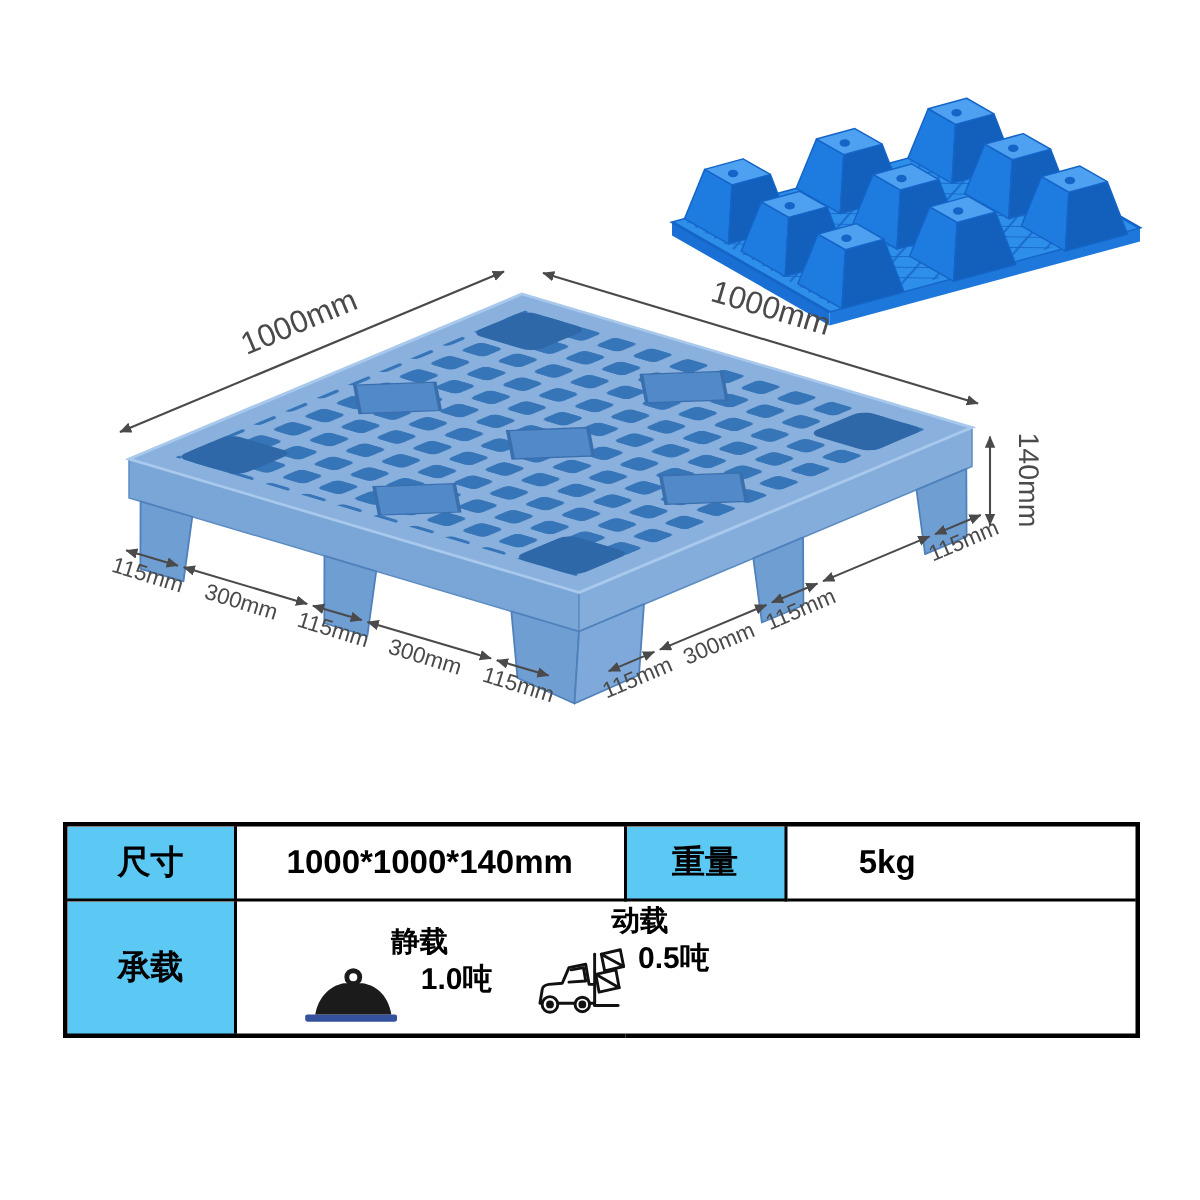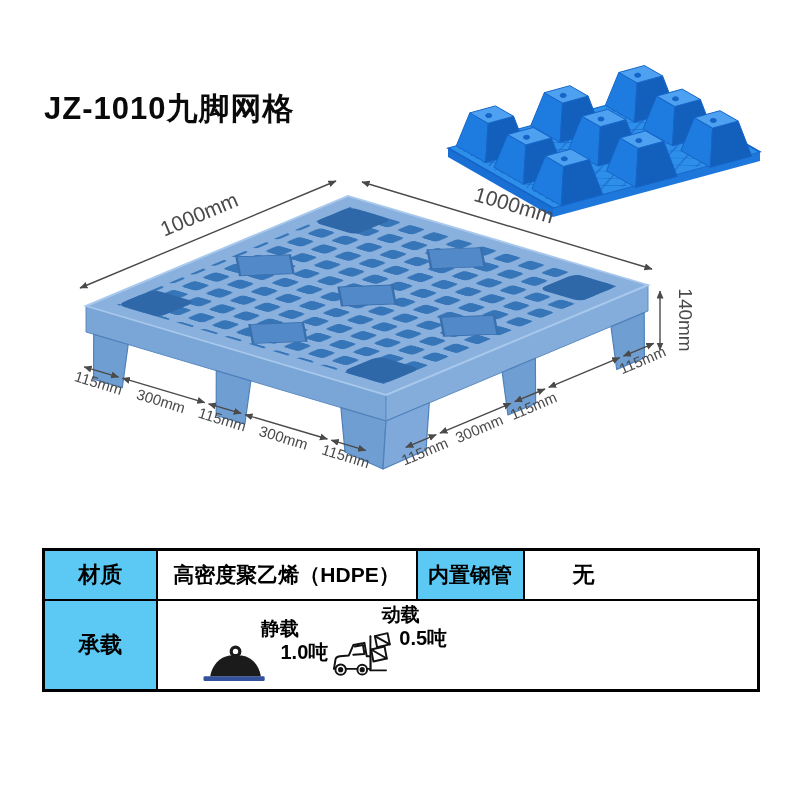--- a/index.html
+++ b/index.html
@@ -26,34 +26,33 @@
     border:2px solid #000; padding:0; vertical-align:middle;
     font-size:22px; font-weight:700; text-align:center; overflow:hidden;
   }
   .cell-head { background:#5BC9F3; }
   .cell-val  { background:#ffffff; font-weight:600; }
   .row-a td { height:48px; }
   .row-b td { height:48px; }
   .row-c td { height:76px; }
   td.val-left { text-align:left; padding-left:48px; }
   .load-cell { text-align:left; }
-  .load-wrap { display:flex; align-items:flex-end; padding:4px 0 6px 40px; }
+  .load-wrap { display:flex; align-items:flex-end; padding:4px 0 6px 40px; gap:26px; }
   .load-group { display:flex; flex-direction:column; }
   .load-label { font-size:19px; font-weight:700; color:#000; line-height:20px; }
   .lg1 .load-label { margin-left:34px; }
   .lg2 .load-label { margin-left:26px; }
   .load-row { display:flex; align-items:flex-start; gap:7px; }
   .load-value { font-size:20px; font-weight:700; padding-bottom:2px; }
 </style>
 </head>
 <body>
 
 <div class="stage">
 
-  <h1 class="title">JZ-1010九脚网格</h1>
 
   <svg class="diagram-svg" width="800" height="545" viewBox="0 0 800 545">
     <defs>
       <marker id="arw" markerWidth="9" markerHeight="8" refX="7.5" refY="3.5" orient="auto-start-reverse" markerUnits="userSpaceOnUse">
         <path d="M0,0 L8,3.5 L0,7 Z" fill="#4a4a4a"></path>
       </marker>
       <pattern id="meshP" patternUnits="userSpaceOnUse" width="0.08" height="0.08">
         <rect x="0.014" y="0.014" width="0.052" height="0.052" rx="0.012" fill="#3675B7"></rect>
       </pattern>
       <pattern id="hatchP" patternUnits="userSpaceOnUse" width="0.12" height="0.12">
@@ -196,25 +195,25 @@
   </svg>
 
   <table class="spec-table">
     <colgroup>
       <col style="width:113px">
         <col style="width:260px">
         <col style="width:107px">
         <col style="width:235px">
     </colgroup>
     <tbody>
-    <tr class="row-b">
-      <td class="cell-head">材质</td>
-      <td class="cell-val" style="font-size:21px">高密度聚乙烯（HDPE）</td>
-      <td class="cell-head" style="font-size:21px">内置钢管</td>
-      <td class="cell-val val-left">无</td>
+    <tr class="row-a">
+      <td class="cell-head">尺寸</td>
+      <td class="cell-val">1000*1000*140mm</td>
+      <td class="cell-head">重量</td>
+      <td class="cell-val val-left">5kg</td>
     </tr>
     <tr class="row-c">
       <td class="cell-head">承载</td>
       <td class="cell-val load-cell" colspan="3">
         <div class="load-wrap">
           <div class="load-group lg1">
             <span class="load-label">静载</span>
             <div class="load-row">
               <svg width="76" height="44" viewBox="0 0 78 46">
                 <rect x="5" y="39" width="64" height="5" rx="1.5" fill="#34519E"></rect>

